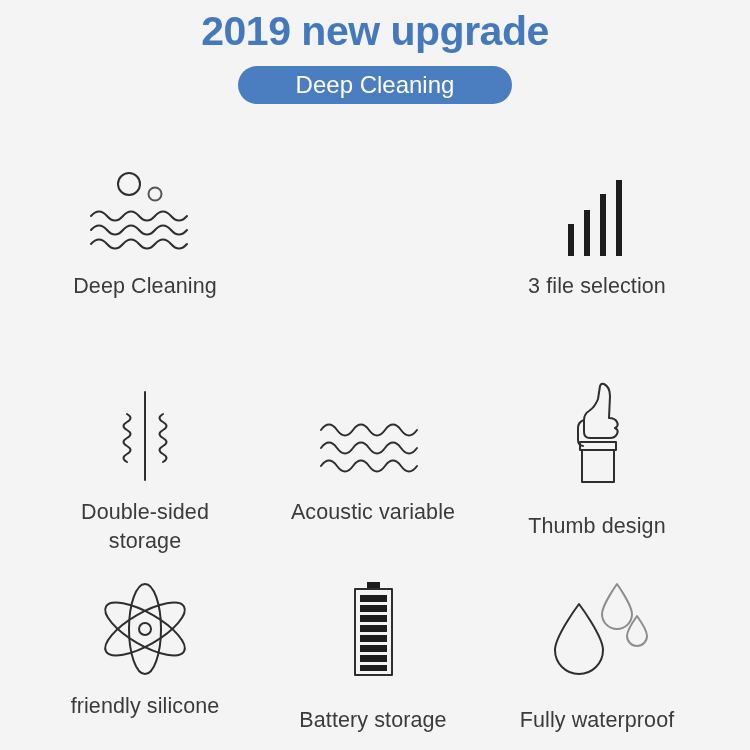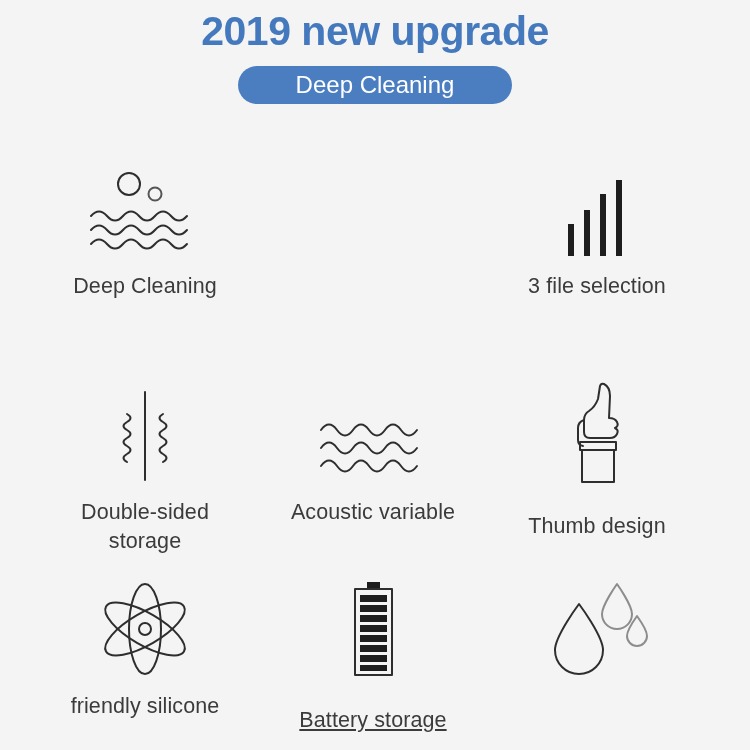--- a/index.html
+++ b/index.html
@@ -91,21 +91,21 @@
   .c2 { left: 472px; }
 
   
   .r0 { top: 18px; }
   .r1 { top: 244px; }
   .r2 { top: 438px; }
 
   
   .cell.r1.c2 .label { margin-top: 28px; }
   .cell.r2.c1 .label,
-  .cell.r2.c2 .label { margin-top: 28px; text-decoration: underline; }
+  .cell.r2.c2 .label { margin-top: 28px; }
 
   svg { display: block; overflow: visible; }
   .stroke-dark  { fill: none; stroke: #2e2e2e; stroke-width: 2; stroke-linecap: round; stroke-linejoin: round; }
   .stroke-mid   { fill: none; stroke: #555555; stroke-width: 2; stroke-linecap: round; stroke-linejoin: round; }
   .stroke-light { fill: none; stroke: #8d8d8d; stroke-width: 2; stroke-linecap: round; stroke-linejoin: round; }
   .fill-dark    { fill: #1d1d1d; stroke: none; }
 </style>
 </head>
 <body>
 
@@ -215,15 +215,16 @@
   </div>
 
   <div class="cell r2 c2">
     <div class="icon-wrap">
       <svg width="104" height="96" viewBox="0 0 104 96">
         <path class="stroke-dark" d="M34,22 C34,22 10,54 10,68 a24,24 0 0 0 48,0 C58,54 34,22 34,22 Z"></path>
         <path class="stroke-light" d="M72,2 C72,2 57,23 57,32 a15,15 0 0 0 30,0 C87,23 72,2 72,2 Z"></path>
         <path class="stroke-light" d="M92,34 C92,34 82,48 82,54 a10,10 0 0 0 20,0 C102,48 92,34 92,34 Z"></path>
       </svg>
     </div>
+    <div class="label">Fully waterproof</div>
   </div>
 
 </div>
 
 </body></html>

